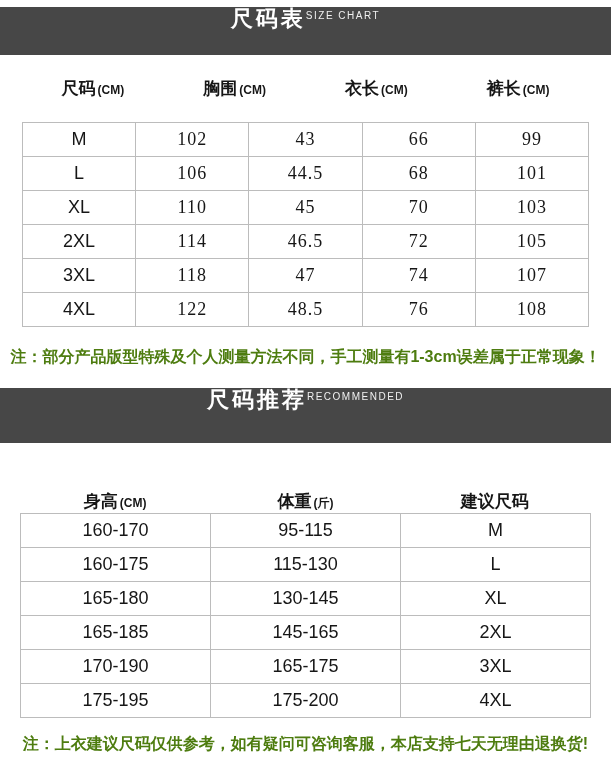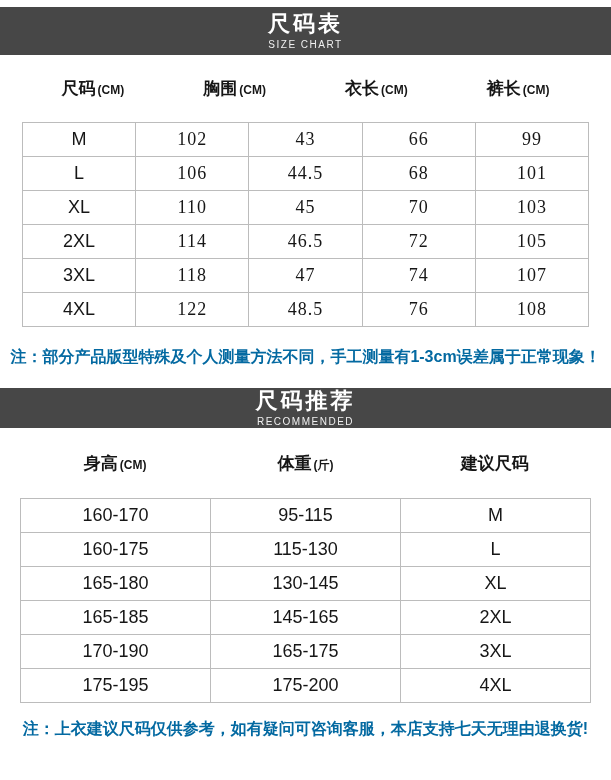--- a/index.html
+++ b/index.html
@@ -5,50 +5,50 @@
   html, body { margin:0; padding:0; }
   body {
     width:611px; height:780px;
     background:#ffffff;
     font-family:"Liberation Sans", sans-serif;
     color:#161616;
     overflow:hidden;
   }
   .banner {
     background:#474747; color:#ffffff; text-align:center;
-    display:flex; flex-direction:column; justify-content:center;
+    display:flex; flex-direction:row; justify-content:center;
     width:611px;
   }
   .banner1 { height:48px; margin-top:7px; }
-  .banner2 { height:40px; }
+  .banner2 { height:55px; }
   .banner-title { font-size:22px; font-weight:bold; letter-spacing:3px; line-height:1.1; }
   .banner-sub { font-size:10px; letter-spacing:1.5px; color:#f0f0f0; margin-top:3px; }
 
   .cols { display:flex; align-items:center; }
   .cols5 { height:67px; margin-left:22px; width:567px; }
-  .cols3 { height:70px; margin-left:20px; width:571px; }
+  .cols3 { height:70px; margin-left:20px; width:571px;align-items:flex-end; }
   .col { flex:1; text-align:center; white-space:nowrap; }
   .col .lbl { font-weight:bold; font-size:17px; }
   .col .unit { font-weight:bold; font-size:12px; margin-left:2px; }
 
   table.grid { border-collapse:collapse; table-layout:fixed; }
   .grid5 { margin-left:22px; width:567px; }
   .grid3 { margin-left:20px; width:571px;border-radius:10px; }
   .grid td {
     border:1px solid #bcbcbc; height:33px;
     text-align:center; vertical-align:middle; padding:0;
     font-size:18px;
   }
   .grid5 td.num { font-family:Liberation Serif, serif; font-size:18px; letter-spacing:1px; }
   .grid5 td.sz  { font-family:"Liberation Sans", sans-serif; font-size:18px; }
   .grid3 td     { font-family:"Liberation Sans", sans-serif; }
 
   .note {
     display:flex; align-items:center; justify-content:center;
-    font-weight:bold; font-size:16px; color:#0369a1;
+    font-weight:bold; font-size:16px; color:#4d7c0f;
     width:611px; white-space:nowrap;
   }
   .note1 { height:61px; }
   .note2 { height:52px; }
 </style>
 </head>
 <body>
 
 <div class="page">
 

